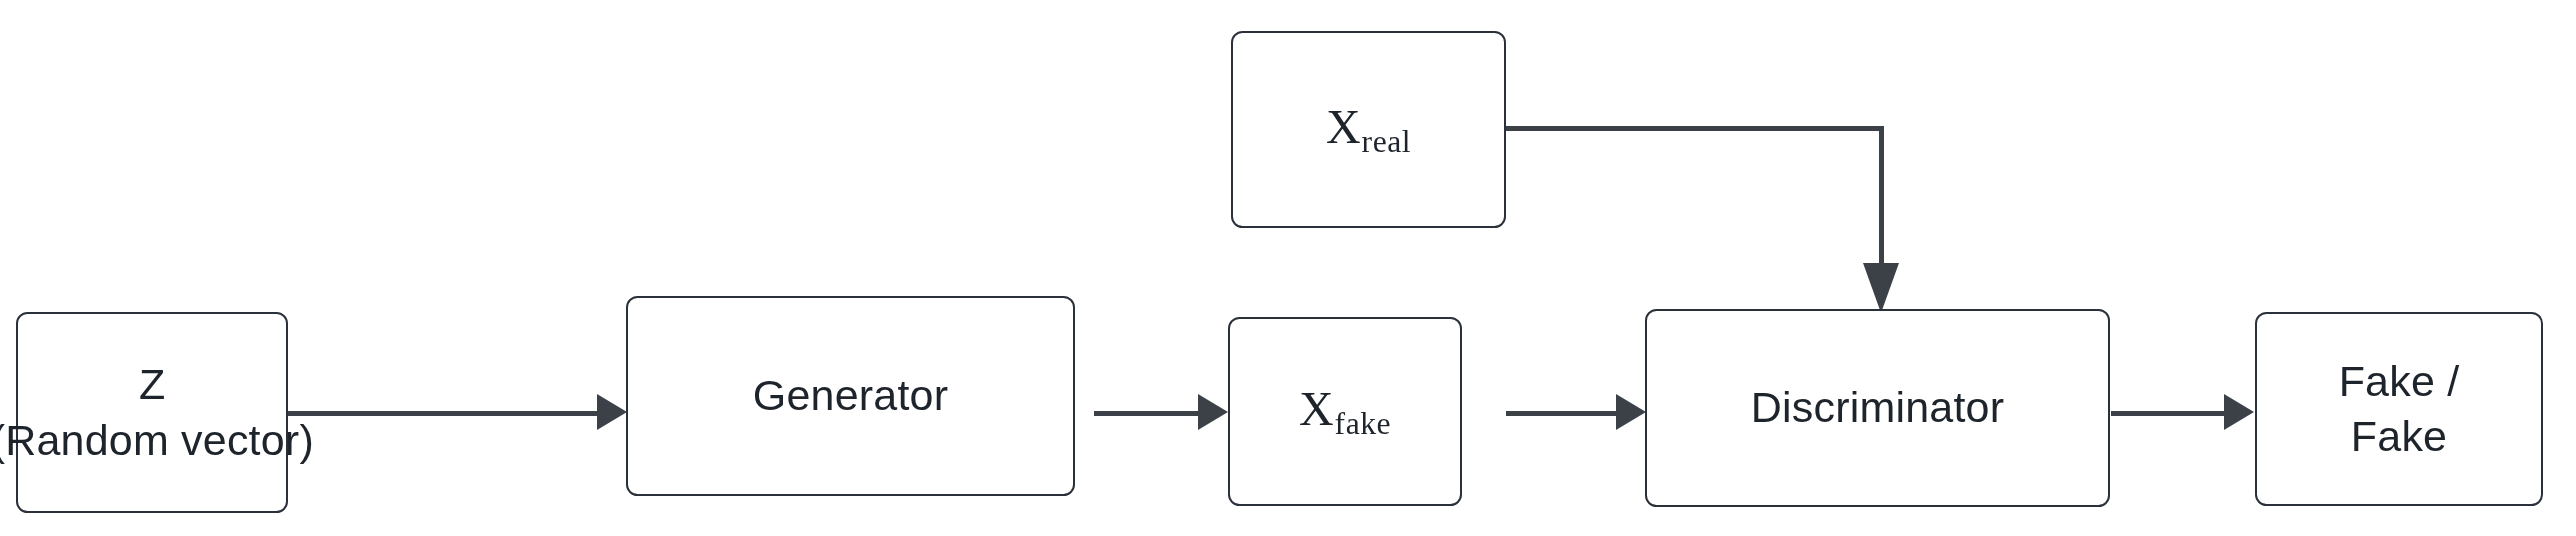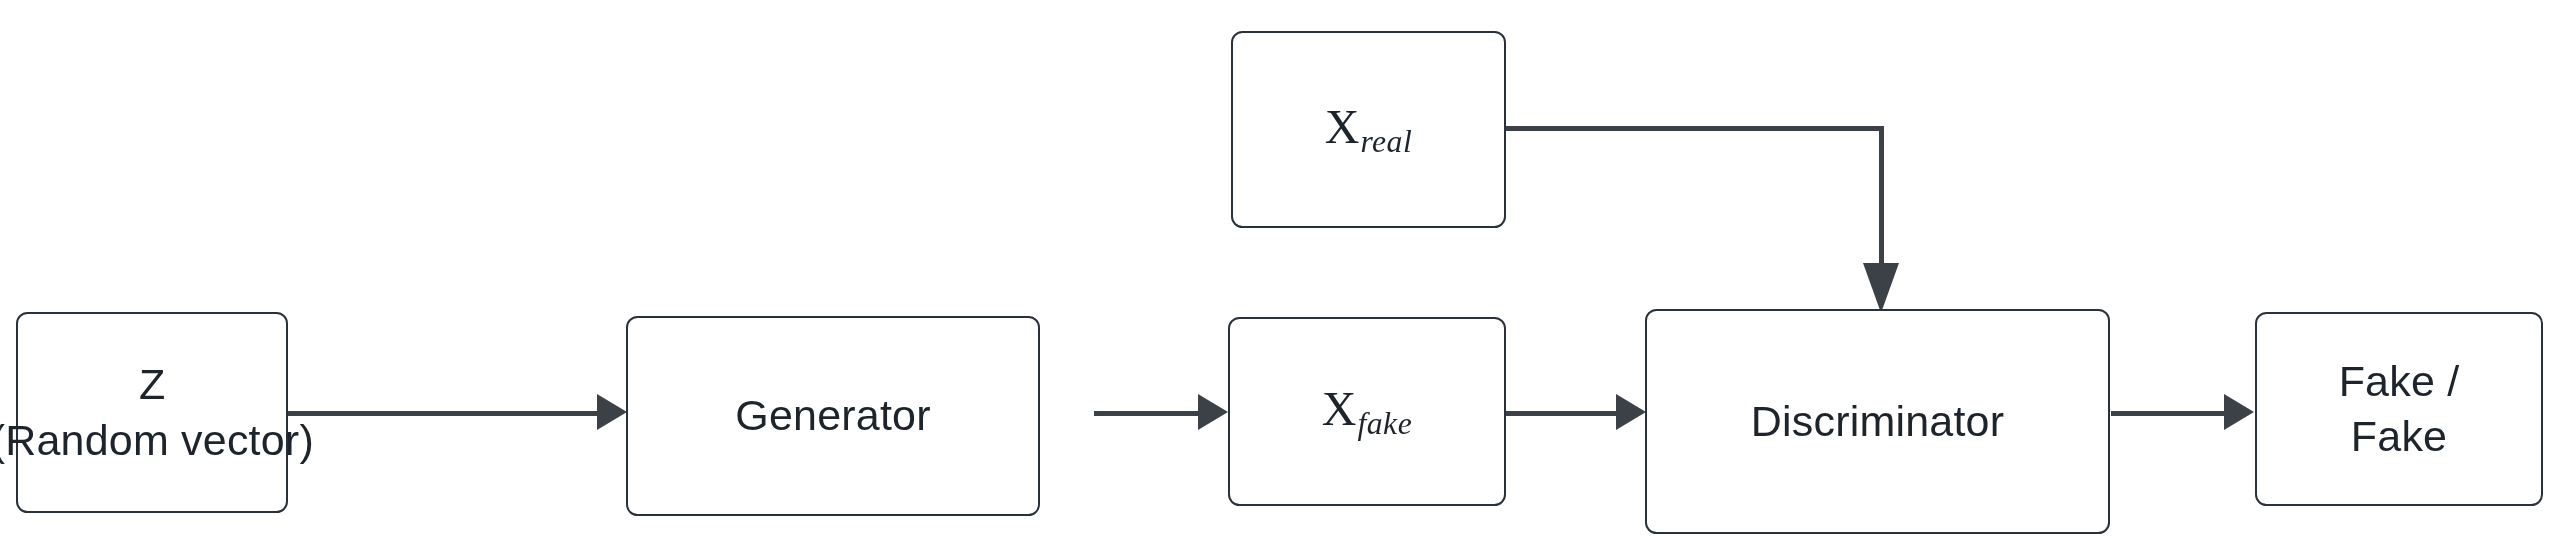--- a/index.html
+++ b/index.html
@@ -45,32 +45,31 @@
     letter-spacing: 0.2px;
   }
   
   .math .node-label {
     font-family: "Liberation Serif", serif;
     font-size: 48px;
     font-style: normal;
     letter-spacing: 0px;
   }
   .math .node-label .sub {
-    font-style: italic;
     font-size: 0.66em;
     vertical-align: -0.30em;
     letter-spacing: 0.5px;
     padding-left: 1px;
   }
 
   
   #node-z            { left: 16.3px;   top: 312px; width: 272px; height: 201px; }
-  #node-generator    { left: 626px;  top: 316px; width: 414px; height: 200px; }
-  #node-xfake        { left: 1228px; top: 317px; width: 278px; height: 189px; }
-  #node-discriminator{ left: 1645px; top: 309px; width: 465px; height: 225px; align-items: center; }
+  #node-generator    { left: 626px;  top: 296px; width: 449px; height: 200px; }
+  #node-xfake        { left: 1228px; top: 317px; width: 234px; height: 189px; }
+  #node-discriminator{ left: 1645px; top: 309px; width: 465px; height: 198px; align-items: center; }
   #node-realfake     { left: 2255px; top: 312px; width: 288px; height: 194px; }
   #node-xreal        { left: 1231px; top: 31px;  width: 275px; height: 197px; }
 
   
   .edge { position: absolute; z-index: 1; }
   .edge-line-h {
     position: absolute;
     height: 4.8px;
     background: #3c4148;
   }

